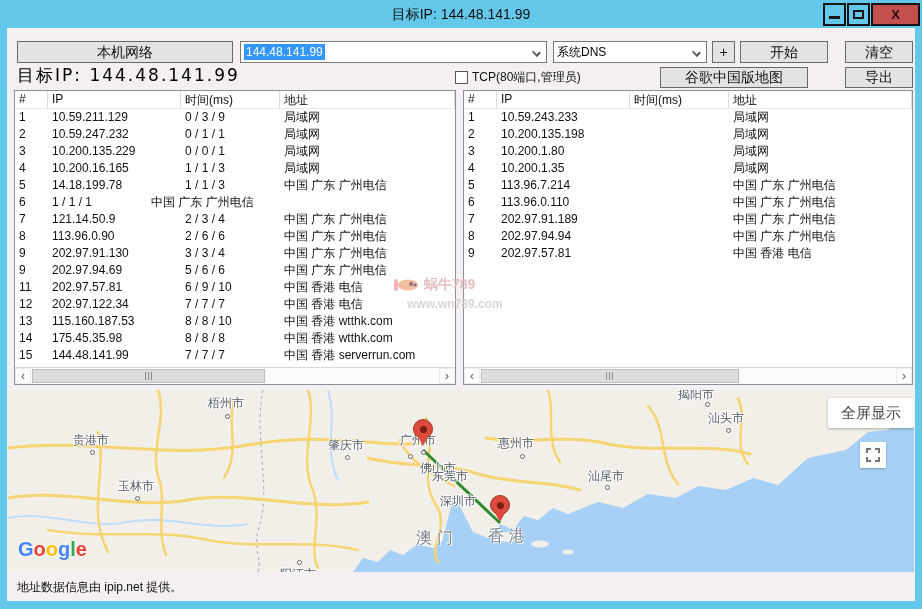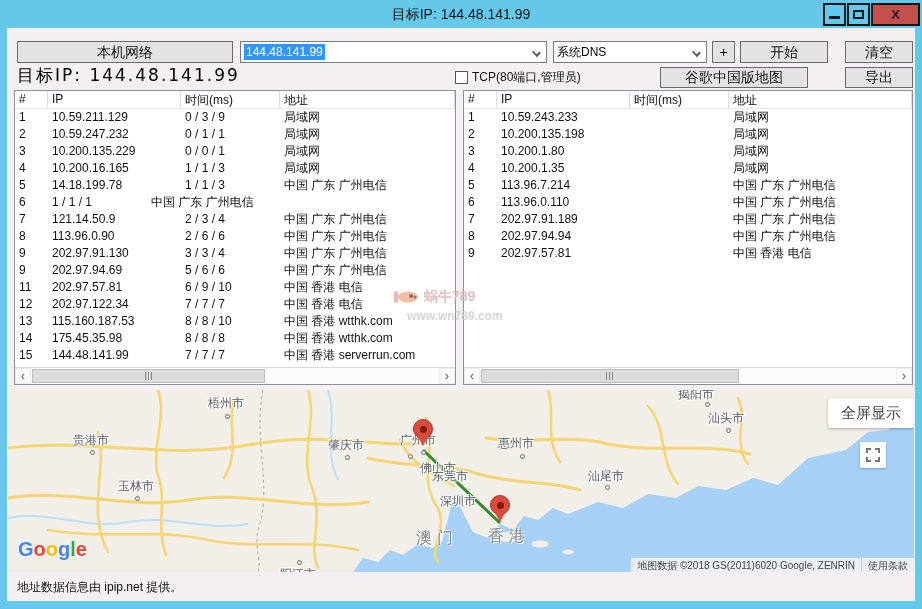--- a/index.html
+++ b/index.html
@@ -44,21 +44,21 @@
 
   .hscroll { flex:none; height:17px; border-top:1px solid #DADADA; display:flex; background:#FCFCFC; }
   .sarrow { width:16px; flex:none; text-align:center; font-size:12px; line-height:14px; color:#555; border:1px solid #ECECEC; background:#FDFDFD; }
   .strack { flex:1; position:relative; }
   .sthumb { position:absolute; left:1px; top:1px; bottom:1px; background:#DCDCDC; border:1px solid #BDBDBD; display:flex; align-items:center; justify-content:center; }
   .thumb-l { width:57%; }
   .thumb-r { width:62%; }
   .grip { width:1px; height:8px; background:#8a8a8a; box-shadow:3px 0 0 #8a8a8a,-3px 0 0 #8a8a8a; }
 
   
-  .watermark { position:absolute; left:386px; top:260px; width:150px; opacity:.8; color:#D9A3A3; z-index:5; pointer-events:none; }
+  .watermark { position:absolute; left:386px; top:248px; width:150px; opacity:.8; color:#D9A3A3; z-index:5; pointer-events:none; }
   .wm-top { display:flex; align-items:center; gap:5px; }
   .wm-name { font-size:14px; font-weight:bold; color:#DFB0B0; text-shadow:0 0 1px #fff; }
   .wm-url { font-size:12px; margin-top:3px; margin-left:14px; color:#CFCBCB; font-weight:bold; }
 
   
   .map { position:absolute; left:1px; top:362px; width:906px; height:182px; background:#F2EFE9; overflow:hidden; }
   .map svg.geo { position:absolute; left:0; top:0; }
   .city { position:absolute; font-size:12px; color:#545B66; white-space:nowrap; text-shadow:1px 1px 0 #fff,-1px -1px 0 #fff,1px -1px 0 #fff,-1px 1px 0 #fff; }
   .city-big { position:absolute; font-size:16px; color:#7F868D; letter-spacing:5px; white-space:nowrap; text-shadow:1px 1px 0 #fff,-1px -1px 0 #fff; }
   .city-dot { position:absolute; width:5px; height:5px; border:1px solid #666; border-radius:50%; background:#fff; }
@@ -384,21 +384,17 @@
           <div class="pin" style="left: 482px; top: 105px;"></div>
         </div>
 
       <div class="fs-btn">全屏显示</div>
       <div class="fs-icon">
         <svg width="14" height="14" viewBox="0 0 14 14">
           <path d="M1,5 V1 H5 M9,1 H13 V5 M13,9 V13 H9 M5,13 H1 V9" stroke="#757575" stroke-width="2" fill="none"></path>
         </svg>
       </div>
       <div class="google-logo" id="google-logo"><span style="color: rgb(66, 133, 244);">G</span><span style="color: rgb(234, 67, 53);">o</span><span style="color: rgb(251, 188, 5);">o</span><span style="color: rgb(66, 133, 244);">g</span><span style="color: rgb(52, 168, 83);">l</span><span style="color: rgb(234, 67, 53);">e</span></div>
-      <div class="attrib">
-        <div>地图数据 ©2018 GS(2011)6020 Google, ZENRIN</div>
-        <div class="terms">使用条款</div>
-      </div>
     </div>
 
     <div class="statusbar">地址数据信息由 ipip.net 提供。</div>
   </div>
 </div>
 
 </body></html>

